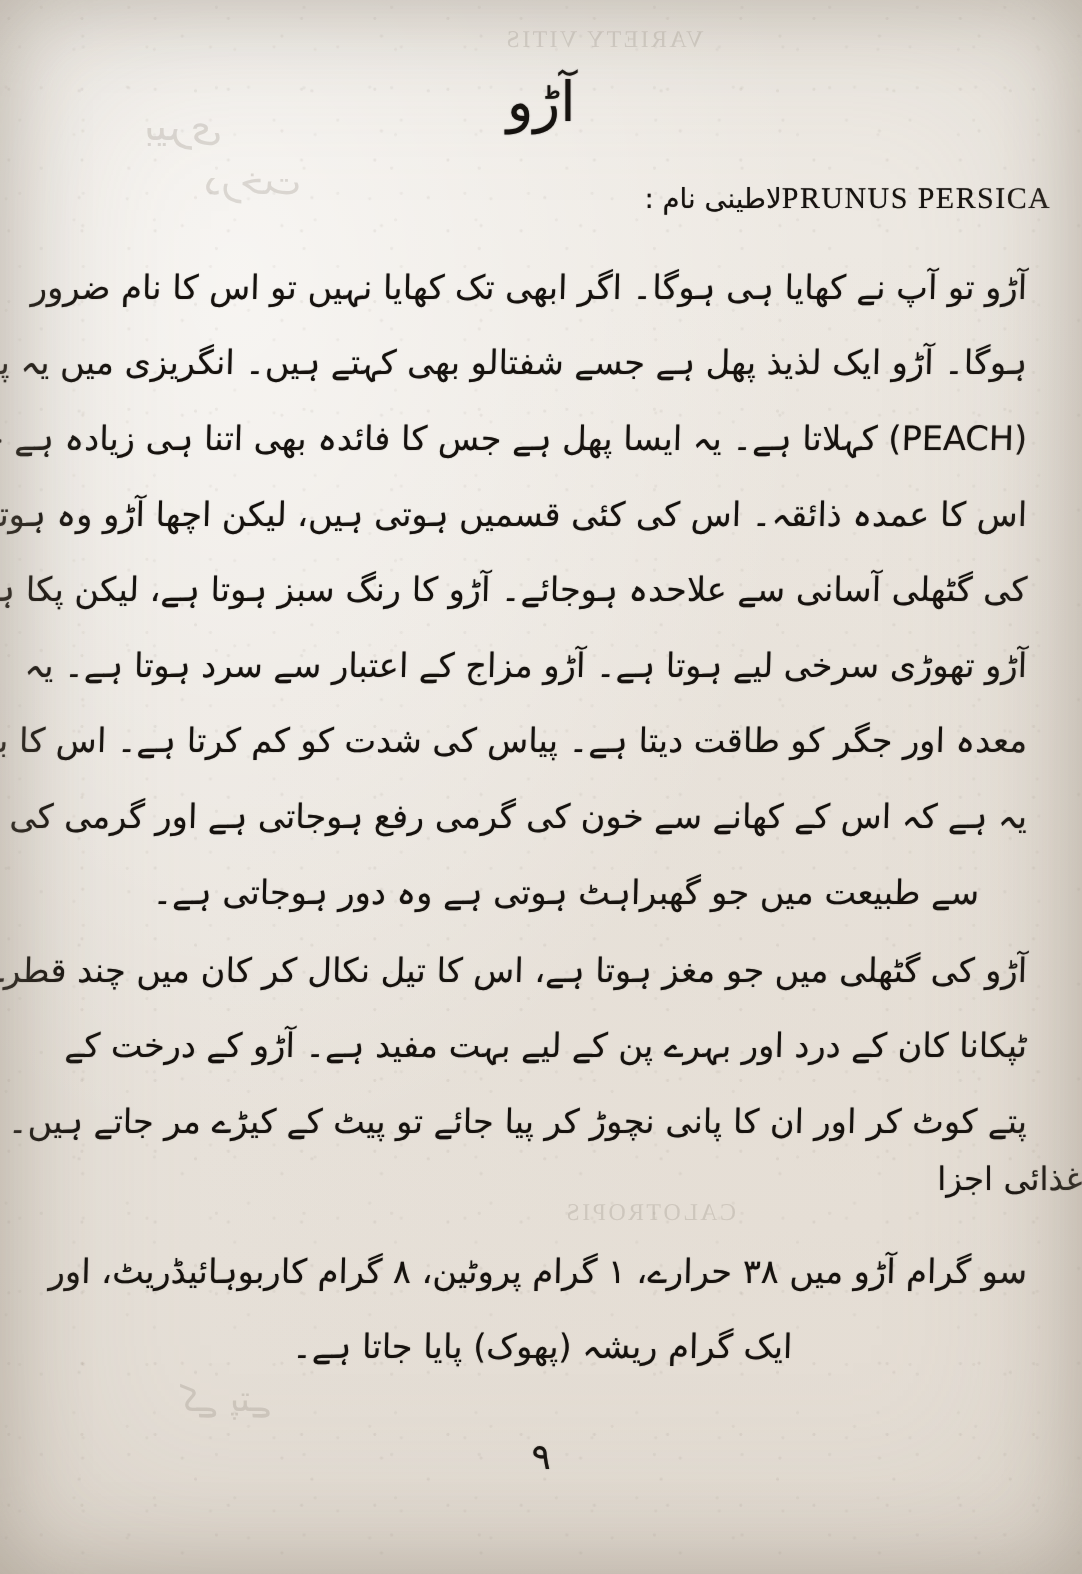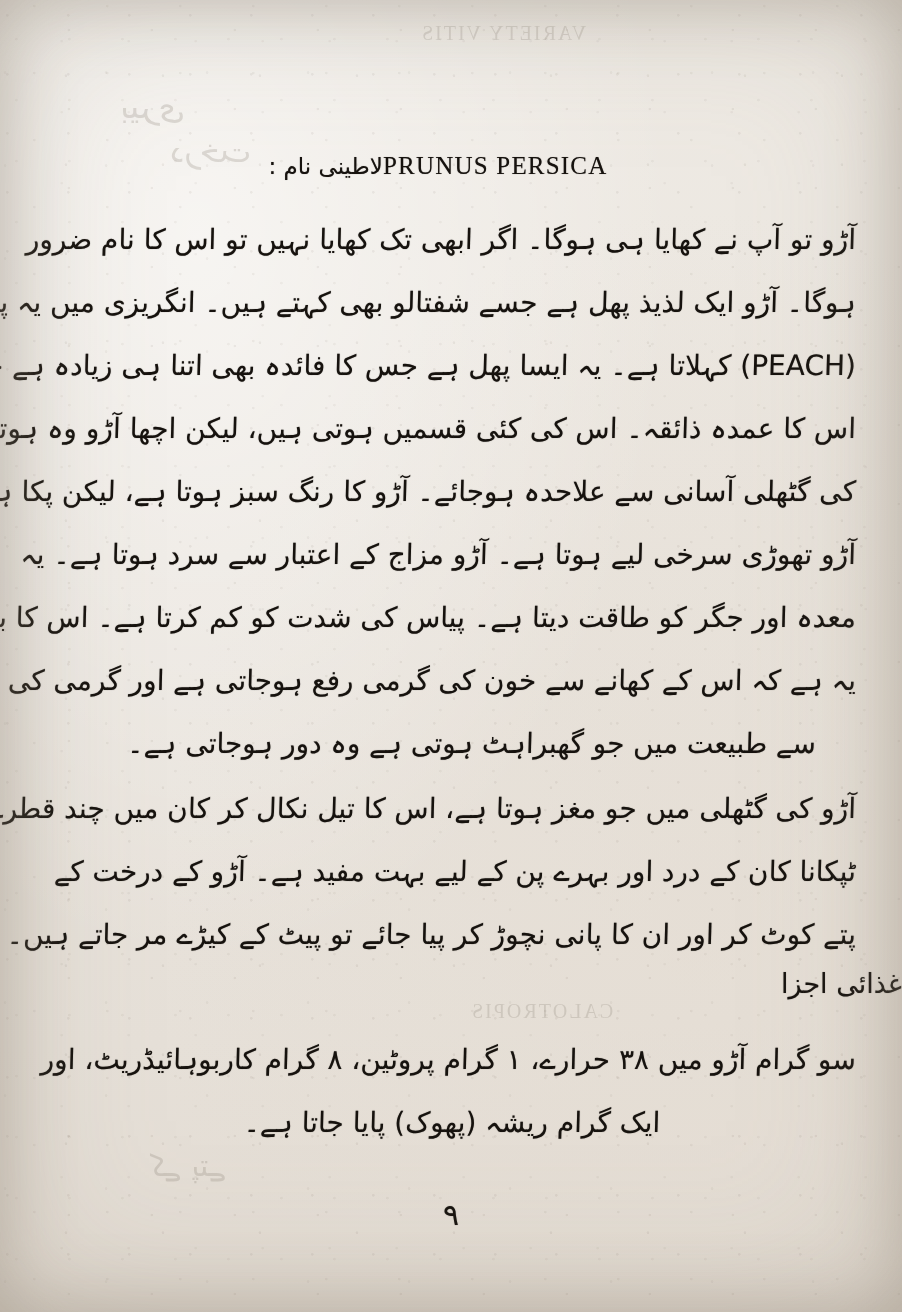--- a/index.html
+++ b/index.html
@@ -52,21 +52,20 @@
     position:absolute;top:62px;left:0;right:0;
     text-align:center;
     font-size:46px;line-height:1;
     color:#14110e;
     direction:rtl;
     font-family:"DejaVu Sans","Liberation Sans",sans-serif;
     text-shadow:0 0 1.2px rgba(20,17,14,.55);
   }
   .latin-line{
     position:absolute;top:152px;left:0;right:0;
-    text-align:center;
     color:#17130f;
     direction:rtl;
     font-size:22px;
     text-shadow:0 0 .8px rgba(20,17,14,.5);
   }
   .latin-line .sci{
     font-family:"Liberation Serif",serif;
     font-size:25px;
     letter-spacing:1.2px;
     direction:ltr;
@@ -130,20 +129,21 @@
   <div class="bleed lat" style="top:22px;left:420px;font-size:20px;">VARIETY  VITIS</div>
   <div class="bleed lat" style="top:1000px;left:470px;font-size:20px;">CALOTROPIS</div>
   <div class="bleed" style="top:86px;left:120px;font-size:34px;">بیری</div>
   <div class="bleed" style="top:132px;left:170px;font-size:32px;">درخت</div>
   <div class="bleed" style="top:1148px;left:150px;font-size:30px;">کے پتے</div>
 
   <div id="grain"></div>
 
   <div class="content">
 
+    <div class="title">آڑو</div>
 
     <div class="latin-line">
       <span class="sci">PRUNUS   PERSICA</span><span class="urd">لاطینی نام :</span>
     </div>
 
     <div class="body-block" style="top:208px;">
       <span class="ln just" style="line-height:63px;">
           <span>آڑو تو آپ نے کھایا ہی ہوگا۔ اگر ابھی تک کھایا نہیں تو اس کا نام ضرور</span>
         </span>
       <span class="ln just" style="line-height:63px;">

